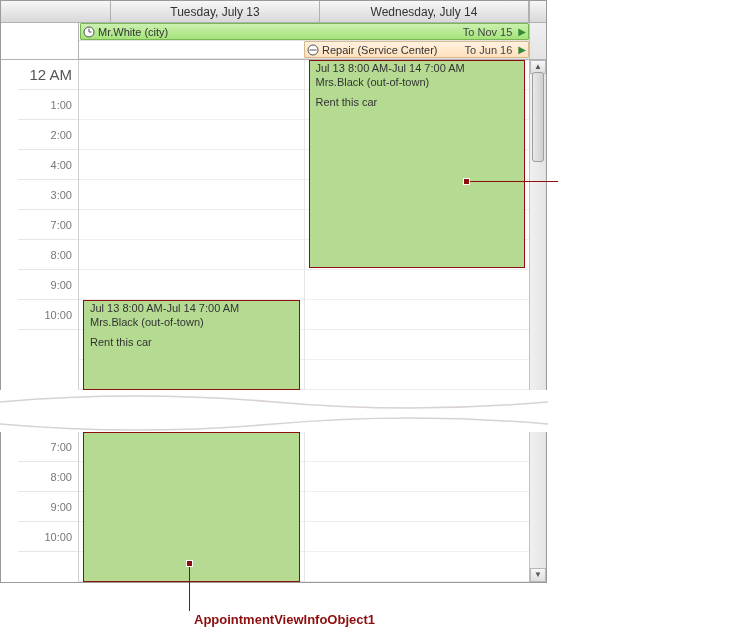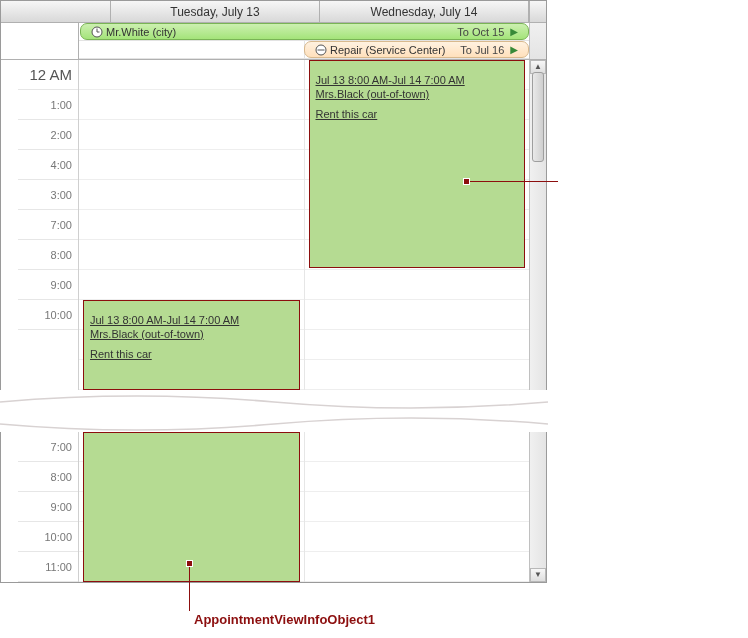--- a/index.html
+++ b/index.html
@@ -70,23 +70,23 @@
   .allday-cell:last-child { border-right: none; }
   .allday-scroll {
     width: 17px;
     background: linear-gradient(#f0f0f0,#e4e4e4);
     border-left: 1px solid #c0c0c0;
   }
   .allday-appt {
     position: absolute;
     height: 17px;
     line-height: 16px;
-    border-radius: 7px;
+    border-radius: 1px;
     font-size: 11px;
-    padding: 0 10px;
+    padding: 0 2px;
     display: flex;
     align-items: center;
     gap: 3px;
   }
   .allday-appt.green {
     background: linear-gradient(#ccf0b0,#a4e47a);
     border: 1px solid #79b455;
   }
   .allday-appt.orange {
     background: linear-gradient(#fff2e0,#ffe0bc);
@@ -142,24 +142,23 @@
   .hour-line {
     height: 30px;
     border-bottom: 1px solid #eee;
   }
   .appt-block {
     position: absolute;
     left: 4px;
     right: 4px;
     background: #b5db92;
     border: 1px solid #8c0e0e;
-    padding: 12px 6px;
+    padding: 0 6px;
     font-size: 11px;
     line-height: 14px;
-    text-decoration: underline;
   }
   .scroll-col {
     width: 17px;
     background: linear-gradient(90deg,#f0f0f0,#e4e4e4);
     border-left: 1px solid #c0c0c0;
     position: relative;
   }
   .scroll-thumb {
     position: absolute;
     left: 2px; right: 2px;
@@ -234,32 +233,32 @@
         </div>
 
         <div class="allday-appt green" style="top:0; left:1px; right:0;">
           <svg width="12" height="12">
               <circle cx="6" cy="6" r="5" fill="#fff" stroke="#555"></circle>
               <line x1="6" y1="6" x2="6" y2="2.5" stroke="#555"></line>
               <line x1="6" y1="6" x2="8.5" y2="6" stroke="#555"></line>
             </svg>
           <span>Mr.White (city)</span>
           <span style="flex:1"></span>
-          <span class="arrow-block">To Oct 15</span>
+          <span class="arrow-block">To Nov 15</span>
           <span class="arrow-glyph">▶</span>
         </div>
 
         <div class="allday-appt orange" style="top:18px; left:50%; right:0;">
           <svg width="12" height="12">
               <circle cx="6" cy="6" r="5" fill="#fff" stroke="#555"></circle>
               <line x1="2.5" y1="6" x2="9.5" y2="6" stroke="#555"></line>
             </svg>
           <span>Repair (Service Center)</span>
           <span style="flex:1"></span>
-          <span class="arrow-block">To Jul 16</span>
+          <span class="arrow-block">To Jun 16</span>
           <span class="arrow-glyph">▶</span>
         </div>
       </div>
       <div class="allday-scroll"></div>
     </div>
 
     <div class="body-area">
       <div class="time-col">
         <div class="time-slot ampm">12 AM</div>
         <div class="time-slot">1:00</div>
@@ -330,21 +329,20 @@
     </svg>
   </div>
 
   <div class="scheduler" style="position:absolute; left:0; top:432px; border-top:none;">
     <div class="body-area">
       <div class="time-col">
         <div class="time-slot">7:00</div>
         <div class="time-slot">8:00</div>
         <div class="time-slot">9:00</div>
         <div class="time-slot">10:00</div>
-        <div class="time-slot">11:00</div>
       </div>
       <div class="day-cols">
         <div class="day-grid">
           <div class="day-col">
             <div class="hour-line"></div>
               <div class="hour-line"></div>
               <div class="hour-line"></div>
               <div class="hour-line"></div>
               <div class="hour-line"></div>
 

